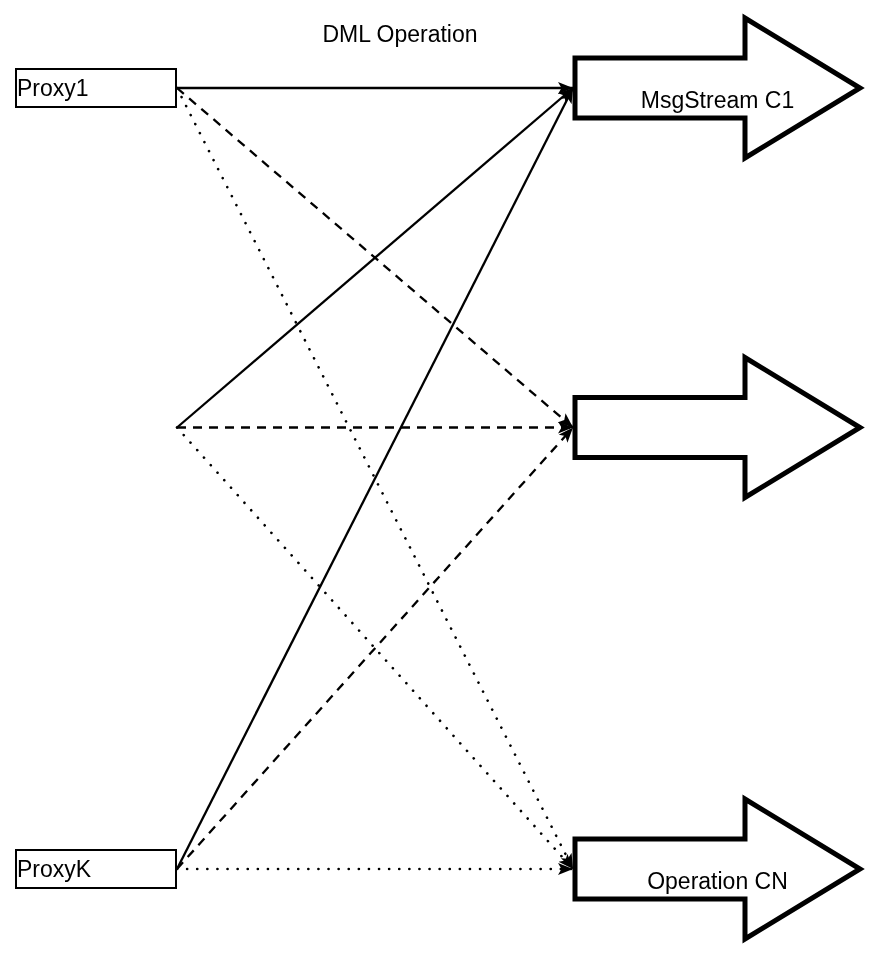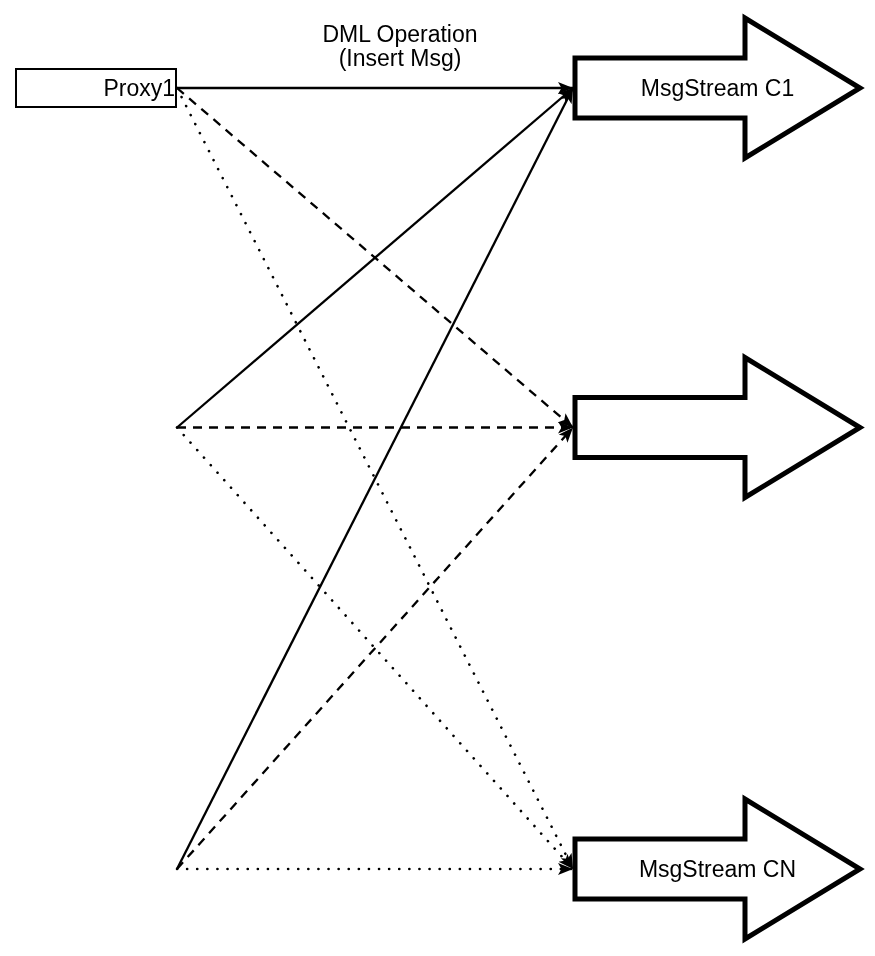--- a/index.html
+++ b/index.html
@@ -37,32 +37,33 @@
   .proxy-box {
     position: absolute;
     left: 15px;
     width: 162px;
     height: 40px;
     box-sizing: border-box;
     border: 2px solid #000000;
     background: #ffffff;
     display: flex;
     align-items: center;
-    justify-content: flex-end;
+    justify-content: flex-start;
     font-size: 23px;
     line-height: 1;
   }
   .stream-label {
     position: absolute;
     left: 575px;
     width: 285px;
     height: 32px;
     line-height: 32px;
     text-align: center;
     font-size: 23px;
+    margin-top: 12px;
   }
   .annotation {
     position: absolute;
     left: 290px;
     top: 22px;
     width: 220px;
     text-align: center;
     font-size: 23px;
     line-height: 24px;
   }
@@ -93,22 +94,24 @@
         <line x1="177" y1="427.5" x2="573" y2="869" class="edge edge-dotted" marker-end="url(#arrowhead)"></line>
         <line x1="177" y1="869" x2="573" y2="88" class="edge edge-solid" marker-end="url(#arrowhead)"></line>
         <line x1="177" y1="869" x2="573" y2="427.5" class="edge edge-dashed" marker-end="url(#arrowhead)"></line>
         <line x1="177" y1="869" x2="573" y2="869" class="edge edge-dotted" marker-end="url(#arrowhead)"></line>
       </g>
   </svg>
 
   <div class="proxy-box" style="top:68px">
     <span>Proxy1</span>
   </div>
+  <div class="proxy-box" style="top:849px">
+    <span>ProxyK</span>
+  </div>
 
   <div class="stream-label" style="top:72px">MsgStream C1</div>
-  <div class="stream-label" style="top:853px">MsgStream CN</div>
+  <div class="stream-label" style="top:853px">Operation CN</div>
 
   <div class="annotation">
     <span>DML Operation</span>
-    <span>(Insert Msg)</span>
   </div>
 
 </div>
 
 </body></html>

